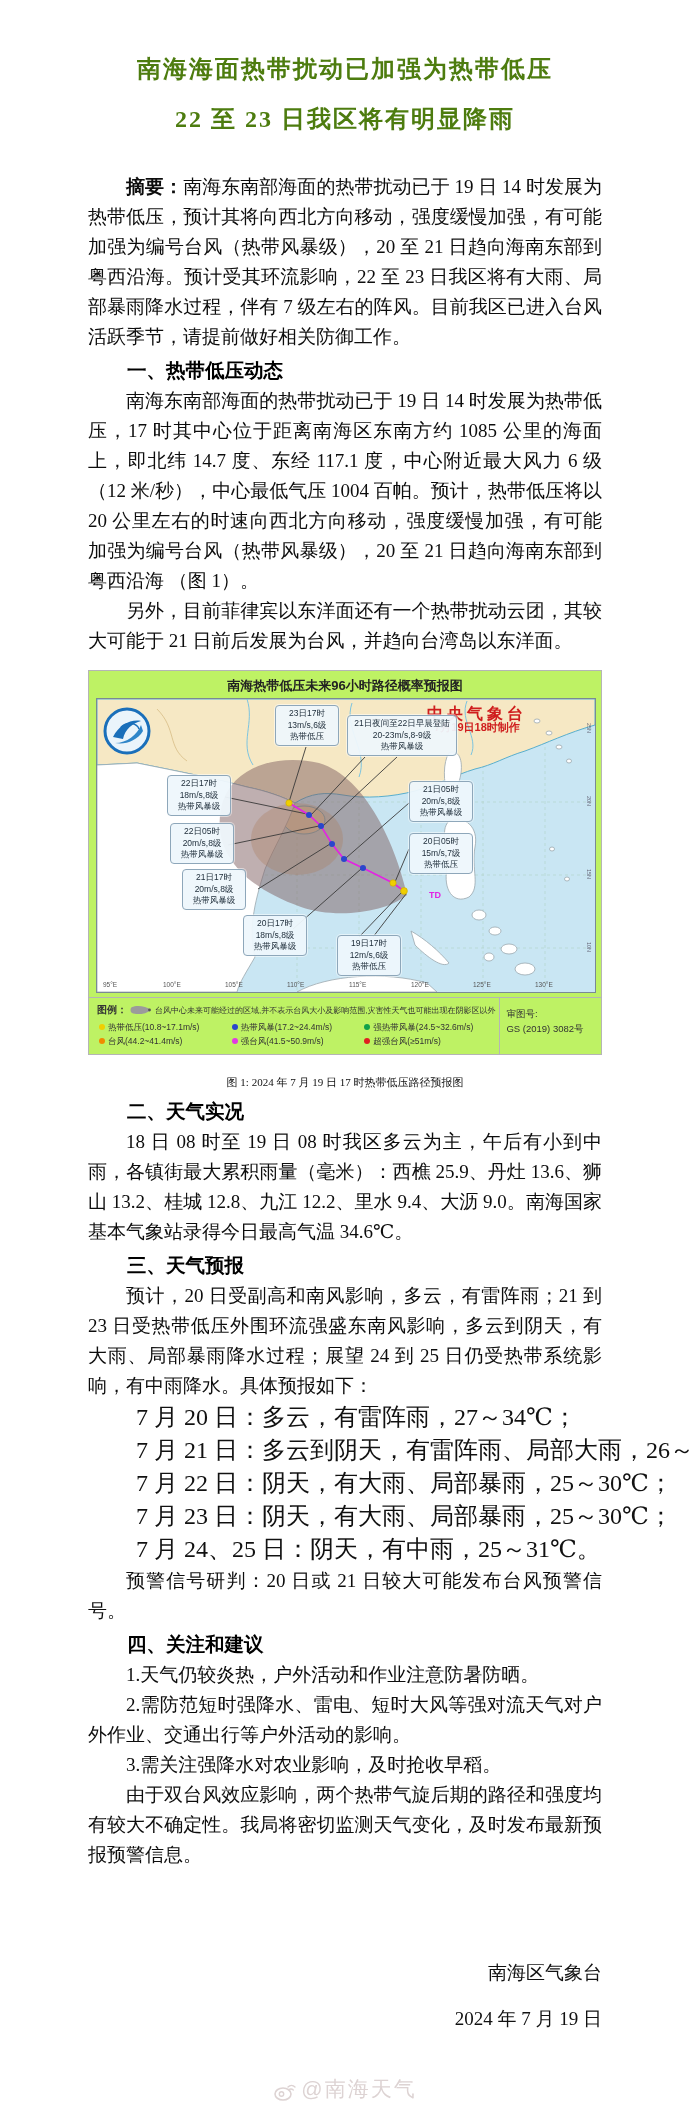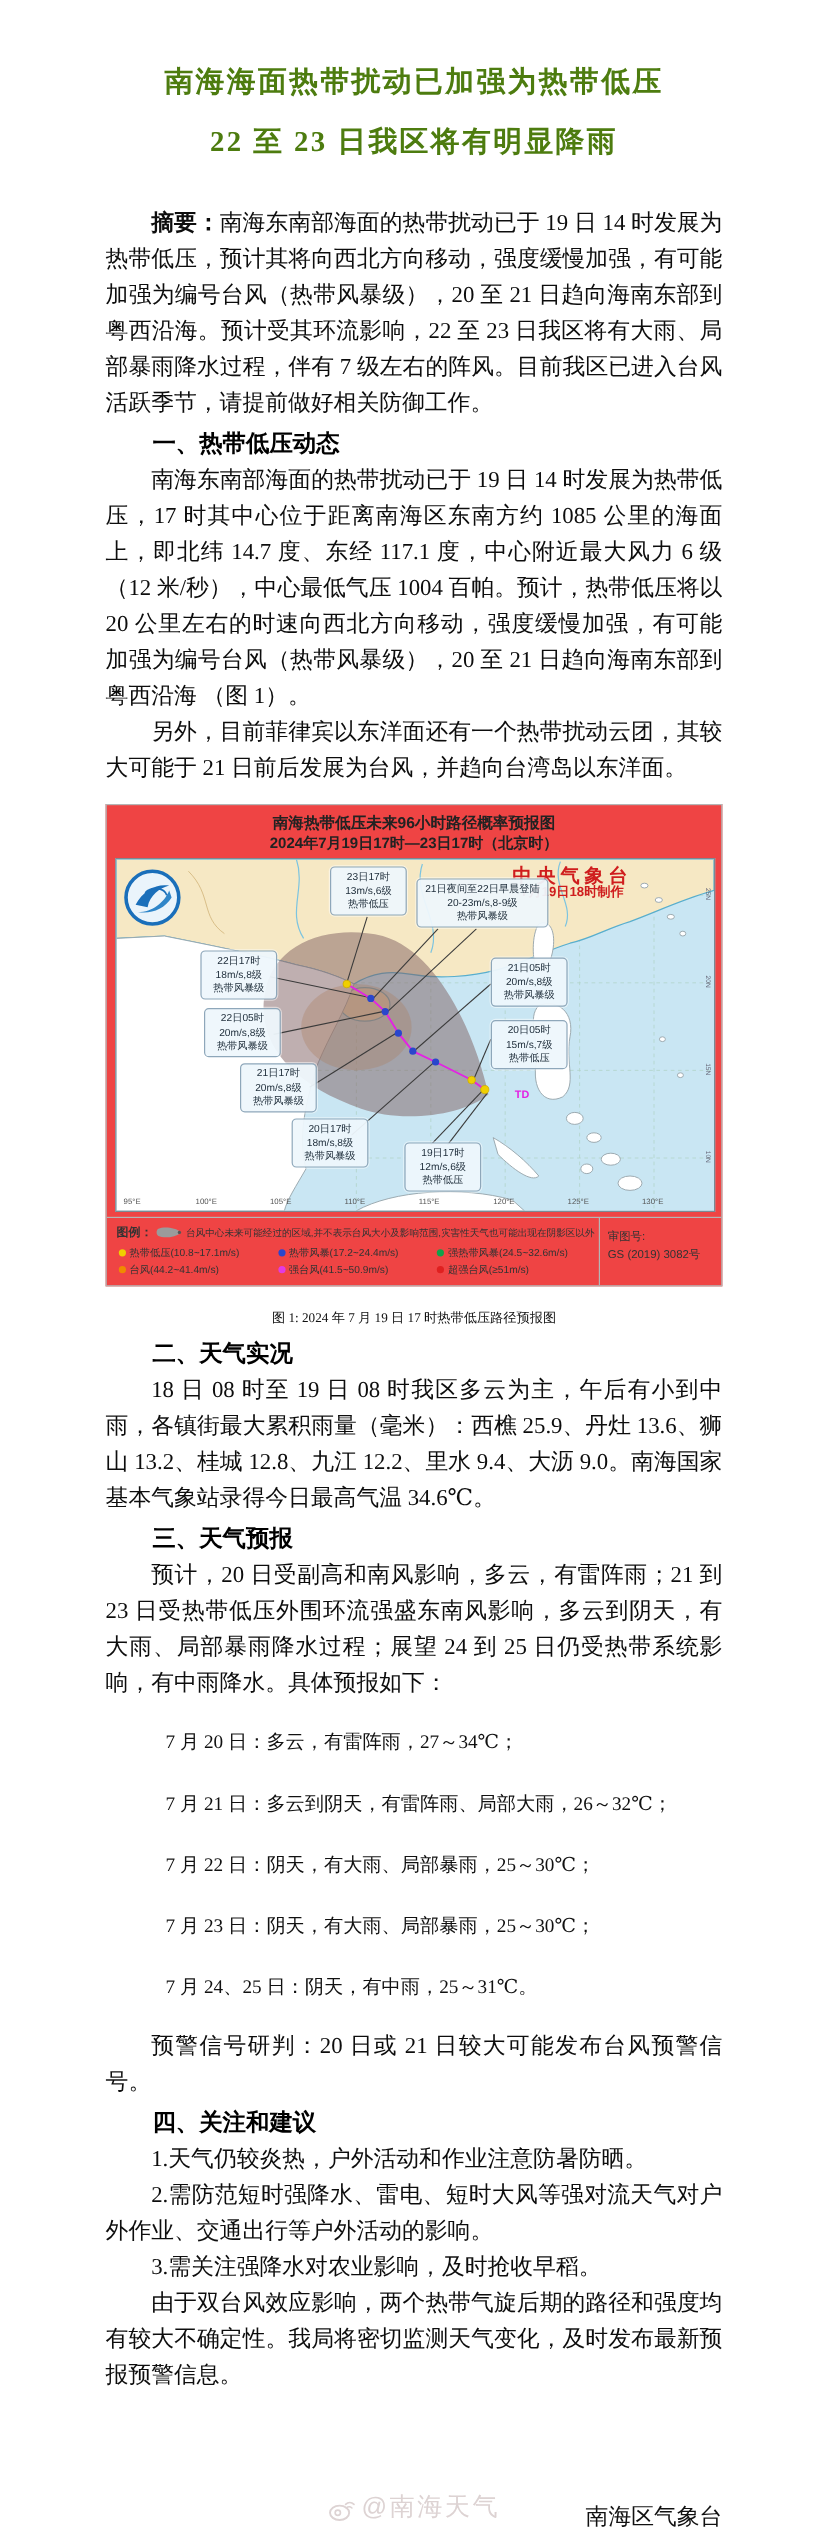--- a/index.html
+++ b/index.html
@@ -17,26 +17,26 @@
     font-size:19px;line-height:30px;text-align:justify;
     text-indent:2em;margin:0;color:#0d0d0d;
   }
   .para b{font-weight:bold;}
   .sec-heading{
     font-family:"Liberation Sans","DejaVu Sans",sans-serif;
     font-weight:bold;font-size:19.5px;line-height:32px;margin:2px 0 0 0;
     text-indent:2em;color:#000;
   }
   .forecast-line{
-    font-size:16px;line-height:33px;margin:18px;text-indent:2em;white-space:nowrap;
+    font-size:24px;line-height:33px;margin:0;text-indent:2em;white-space:nowrap;
   }
   .summary-block{margin-top:28px;}
   
   .figure{
-    width:514px;margin:14px 0 0 0;border:1px solid #b5b5b5;background:#ef4444;
+    width:514px;margin:14px 0 0 0;border:1px solid #b5b5b5;background:#bef264;
     box-sizing:border-box;padding:5px 7px 0 7px;
   }
   .map-titles{text-align:center;font-family:"Liberation Sans","DejaVu Sans",sans-serif;}
   .map-title{font-size:13px;font-weight:bold;color:#222;line-height:19px;}
   .map-subtitle{font-size:12.5px;font-weight:bold;color:#222;line-height:17px;}
   .map{
     position:relative;width:498px;height:293px;margin:3px auto 0 auto;
     background:#c9e6f3;border:1px solid #7a8a94;box-sizing:content-box;overflow:hidden;
   }
   .map svg{position:absolute;left:0;top:0;}
@@ -105,21 +105,20 @@
 
   <p class="para summary-block"><b>摘要：</b><span>南海东南部海面的热带扰动已于 19 日 14 时发展为热带低压，预计其将向西北方向移动，强度缓慢加强，有可能加强为编号台风（热带风暴级），20 至 21 日趋向海南东部到粤西沿海。预计受其环流影响，22 至 23 日我区将有大雨、局部暴雨降水过程，伴有 7 级左右的阵风。目前我区已进入台风活跃季节，请提前做好相关防御工作。</span></p>
 
   <h2 class="sec-heading">一、热带低压动态</h2>
   <p class="para">南海东南部海面的热带扰动已于 19 日 14 时发展为热带低压，17 时其中心位于距离南海区东南方约 1085 公里的海面上，即北纬 14.7 度、东经 117.1 度，中心附近最大风力 6 级（12 米/秒），中心最低气压 1004 百帕。预计，热带低压将以 20 公里左右的时速向西北方向移动，强度缓慢加强，有可能加强为编号台风（热带风暴级），20 至 21 日趋向海南东部到粤西沿海 （图 1）。</p>
   <p class="para">另外，目前菲律宾以东洋面还有一个热带扰动云团，其较大可能于 21 日前后发展为台风，并趋向台湾岛以东洋面。</p>
 
   <div class="figure">
     <div class="map-titles">
       <div class="map-title">南海热带低压未来96小时路径概率预报图</div>
-      <div class="map-subtitle">2024年7月19日17时—23日17时（北京时）</div>
     </div>
 
     <div class="map">
       <svg width="498" height="293" viewBox="0 0 498 293">
 
         <g stroke="#a9cdb9" stroke-width="0.6" stroke-dasharray="3,3" opacity="0.8">
           <line x1="14" y1="0" x2="14" y2="293"></line>
             <line x1="76" y1="0" x2="76" y2="293"></line>
           <line x1="138" y1="0" x2="138" y2="293"></line>
             <line x1="200" y1="0" x2="200" y2="293"></line>
@@ -223,21 +222,21 @@
       <div class="callout" style="left:312px;top:82px;width:58px;">
         <div>21日05时</div>
           <div>20m/s,8级</div>
           <div>热带风暴级</div>
       </div>
       <div class="callout" style="left:73px;top:124px;width:58px;">
         <div>22日05时</div>
           <div>20m/s,8级</div>
           <div>热带风暴级</div>
       </div>
-      <div class="callout" style="left:103px;top:170px;width:58px;">
+      <div class="callout" style="left:85px;top:170px;width:58px;">
         <div>21日17时</div>
           <div>20m/s,8级</div>
           <div>热带风暴级</div>
       </div>
       <div class="callout" style="left:312px;top:134px;width:58px;">
         <div>20日05时</div>
           <div>15m/s,7级</div>
           <div>热带低压</div>
       </div>
       <div class="callout" style="left:146px;top:216px;width:58px;">

